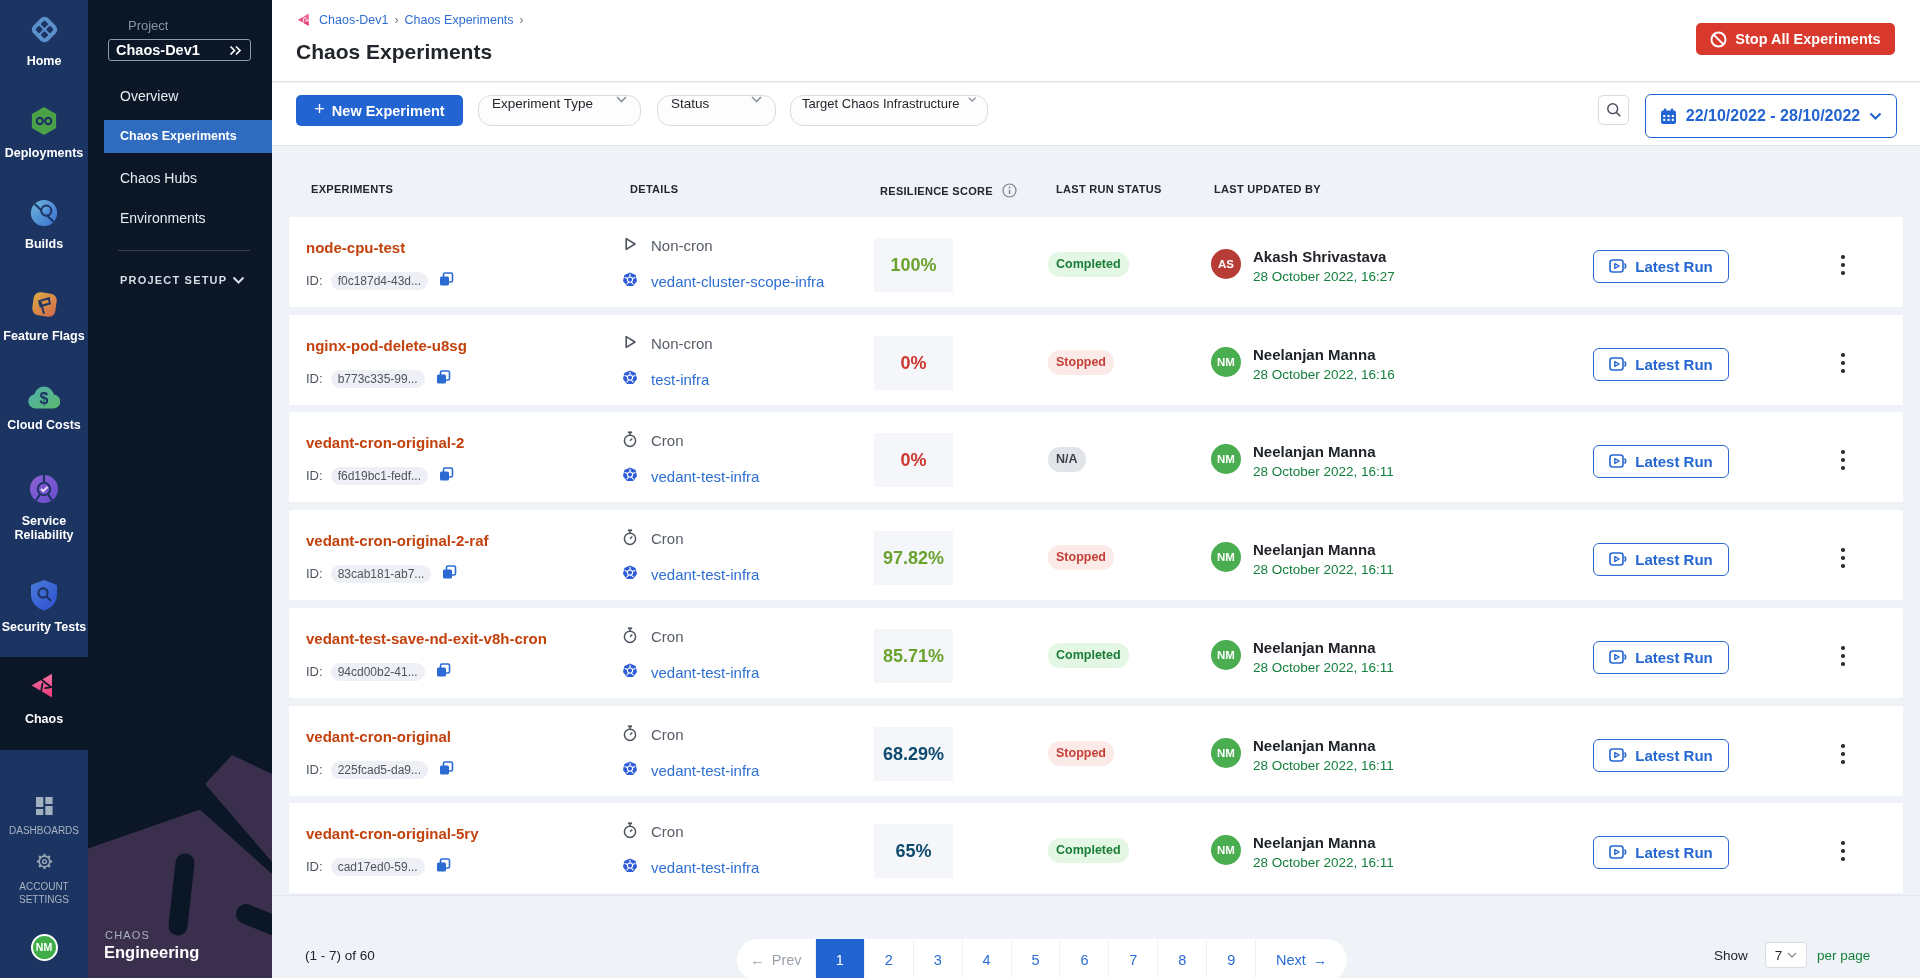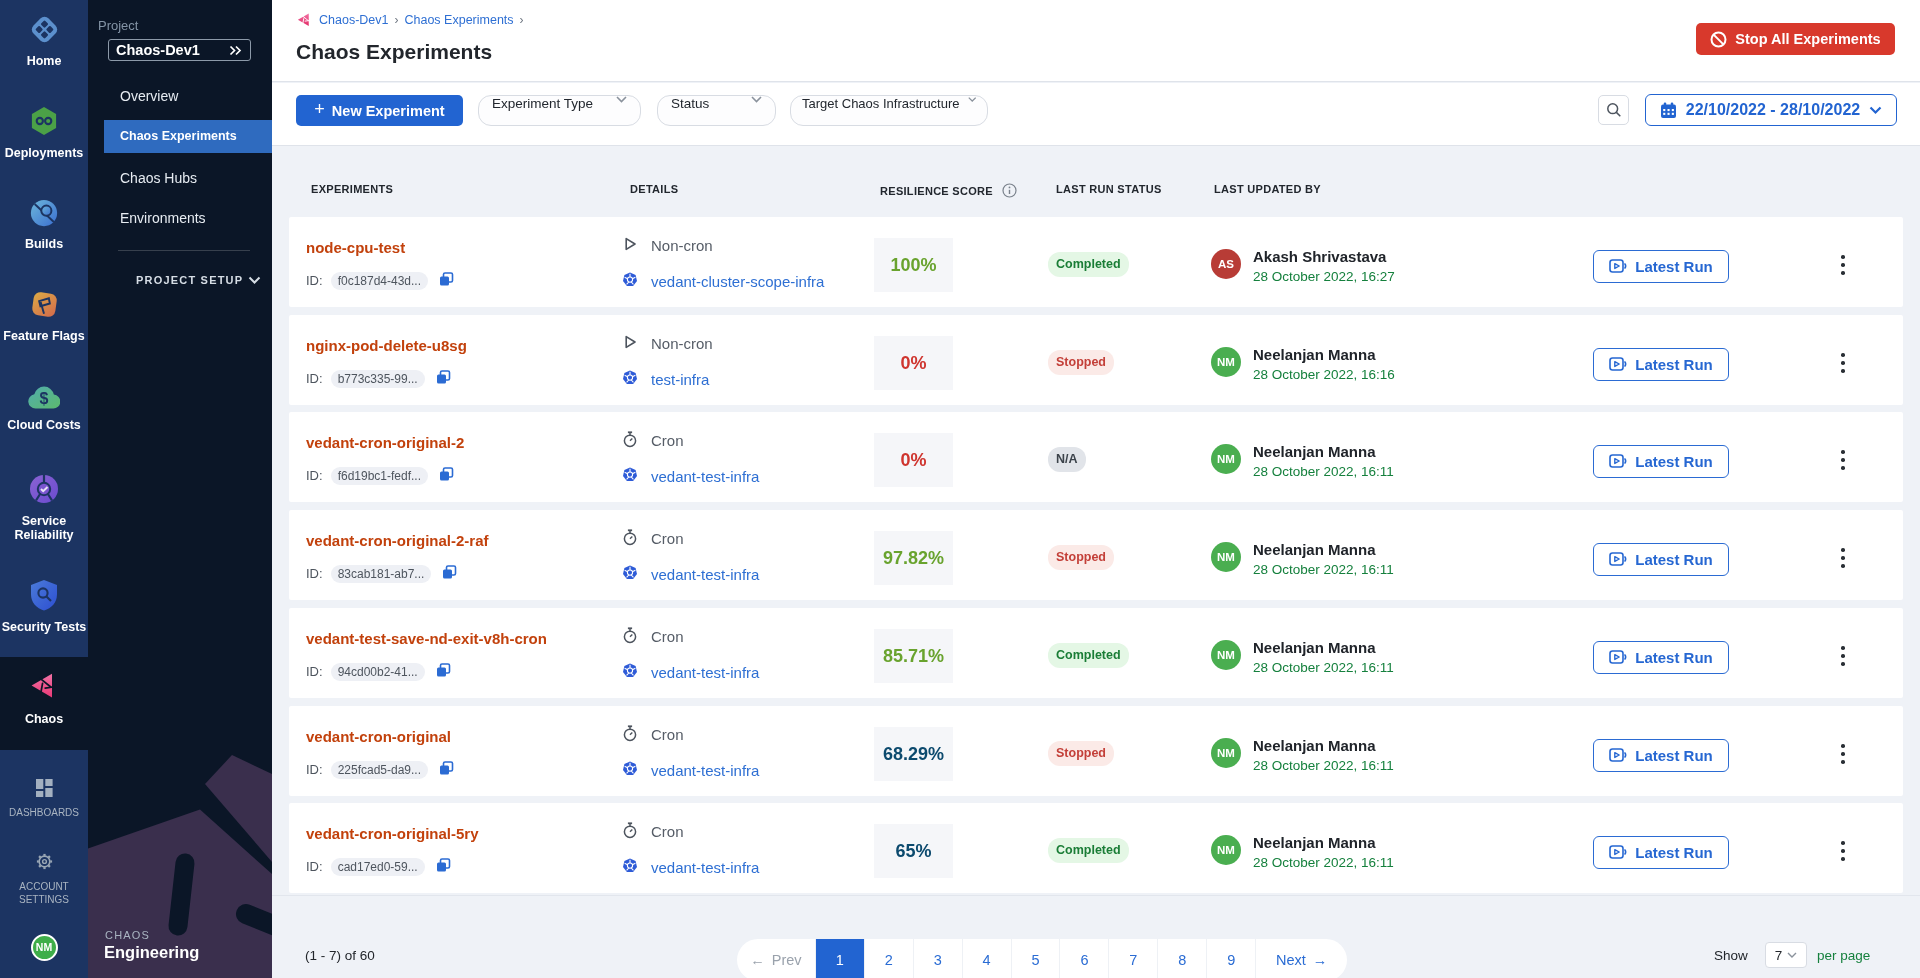--- a/index.html
+++ b/index.html
@@ -9,42 +9,42 @@
 
 
 #lnav {position:absolute;left:0;top:0;width:88px;height:978px;background:#1c3462;z-index:5;}
 .mod {position:absolute;left:0;width:88px;text-align:center;}
 .mod .lbl {color:#fff;font-size:12.5px;font-weight:700;line-height:14px;margin-top:5px;}
 .mod .lbl2 {color:#a9b4c1;font-size:10px;font-weight:400;line-height:13px;margin-top:5px;}
 #chaosActive {position:absolute;left:0;top:657px;width:88px;height:93px;background:#0b1627;}
 
 
 #pnav {position:absolute;left:88px;top:0;width:184px;height:978px;background:#0b1627;overflow:hidden;z-index:4;}
-#pnav .plabel {position:absolute;left:10px;top:18px;font-size:13px;color:#8494a6;}
+#pnav .plabel {position:absolute;left:40px;top:18px;font-size:13px;color:#8494a6;}
 #projsel {position:absolute;left:20px;top:39px;width:143px;height:22px;border:1px solid #8d9aa9;border-radius:3px;color:#fff;font-size:14.5px;font-weight:700;line-height:20px;padding-left:7px;}
 .pitem {position:absolute;left:32px;font-size:14px;color:#e7ecf2;}
 #pactive {position:absolute;left:16px;top:120px;width:168px;height:33px;background:#2f6bbf;color:#fff;font-size:12.5px;font-weight:700;line-height:33px;padding-left:16px;}
 #pdivider {position:absolute;left:30px;top:250px;width:132px;height:1px;background:rgba(255,255,255,0.18);}
-#psetup {position:absolute;left:32px;top:274px;width:156px;font-size:11px;font-weight:700;letter-spacing:1.2px;color:#d6dde5;white-space:nowrap;margin-left:16px;}
+#psetup {position:absolute;left:32px;top:274px;width:156px;font-size:11px;font-weight:700;letter-spacing:1.2px;color:#d6dde5;white-space:nowrap;}
 #pbottom1 {position:absolute;left:17px;top:929px;font-size:11px;letter-spacing:1.2px;color:#a9b4c1;}
 #pbottom2 {position:absolute;left:16px;top:943px;font-size:16.5px;font-weight:700;color:#fff;}
 
 
 #main {position:absolute;left:272px;top:0;width:1648px;height:978px;background:#eff2f7;}
 #hdr {position:absolute;left:0;top:0;width:1648px;height:82px;background:#fff;border-bottom:1px solid #dfe3ea;}
 #crumb {position:absolute;left:24px;top:11px;height:18px;display:flex;align-items:center;font-size:12.5px;}
 #crumb a {color:#2e6fd3;text-decoration:none;}
 #crumb .sep {color:#6f7782;margin:0 6px;font-size:12px;}
 #title {position:absolute;left:24px;top:40px;font-size:21px;font-weight:700;color:#22262c;}
 #stopbtn {position:absolute;left:1424px;top:23px;width:199px;height:32px;background:#d8392c;border-radius:5px;color:#fff;font-size:14.5px;font-weight:700;display:flex;align-items:center;justify-content:center;gap:8px;}
 #tbar {position:absolute;left:0;top:83px;width:1648px;height:63px;background:#fff;border-bottom:1px solid #dfe3ea;}
 #newbtn {position:absolute;left:24px;top:12px;width:167px;height:31px;background:#2264d1;border-radius:5px;color:#fff;font-size:14.5px;font-weight:600;display:flex;align-items:center;justify-content:center;gap:7px;}
 .drop {position:absolute;top:12px;height:31px;background:#fdfdfe;border:1px solid #d8dce3;border-radius:13px;font-size:13.5px;color:#22272e;display:flex;align-items:flex-start;padding:0 13px;justify-content:space-between;white-space:nowrap;}
 #searchbtn {position:absolute;left:1326px;top:12px;width:31px;height:30px;border:1px solid #d8dce3;border-radius:5px;background:#fff;display:flex;align-items:center;justify-content:center;}
-#datebox {position:absolute;left:1373px;top:11px;width:252px;height:32px;border:1.5px solid #2264d1;border-radius:6px;background:#fff;color:#2264d1;font-size:16px;font-weight:700;display:flex;align-items:center;justify-content:center;gap:9px;}
+#datebox {position:absolute;left:1373px;top:11px;width:252px;height:44px;border:1.5px solid #2264d1;border-radius:6px;background:#fff;color:#2264d1;font-size:16px;font-weight:700;display:flex;align-items:center;justify-content:center;gap:9px;}
 
 
 .th {position:absolute;top:183px;font-size:11px;font-weight:700;color:#22272e;letter-spacing:0.3px;}
 
 
 .row {position:absolute;left:17px;width:1614px;height:90px;background:#fff;border-radius:2px;}
 .rname {position:absolute;left:17px;top:22px;font-size:15px;font-weight:700;color:#c2410c;}
 .ridline {position:absolute;left:17px;top:53px;height:21px;display:flex;align-items:center;}
 .ridlab {font-size:13px;color:#4e555e;margin-right:8px;}
 .rpill {height:18px;background:#eef0f5;border-radius:9px;font-size:12px;color:#4e555e;line-height:18px;padding:0 7px;}
@@ -190,21 +190,21 @@
           </defs>
           <path d="M30 3.5 L30 33 L4.5 18.2 Z" fill="url(#gX)"></path>
           <g stroke="#0b1627" stroke-width="2.2" stroke-linecap="round">
             <line x1="15.5" y1="9.5" x2="28.5" y2="20"></line>
             <line x1="18.2" y1="15.5" x2="16.2" y2="26.5"></line>
             <line x1="21.5" y1="21.5" x2="31.5" y2="20"></line>
           </g>
         </svg>
     <div class="lbl">Chaos</div>
   </div>
-  <div class="mod" style="top:779px;">
+  <div class="mod" style="top:797px;">
     <svg width="17" height="18" viewBox="0 0 17 18">
           <g fill="#a3b0c0">
             <rect x="0" y="0" width="7.3" height="10"></rect>
             <rect x="9.3" y="0" width="7.3" height="7"></rect>
             <rect x="0" y="12" width="7.3" height="6"></rect>
             <rect x="9.3" y="9" width="7.3" height="9"></rect>
           </g>
         </svg>
     <div class="lbl2">DASHBOARDS</div>
   </div>

